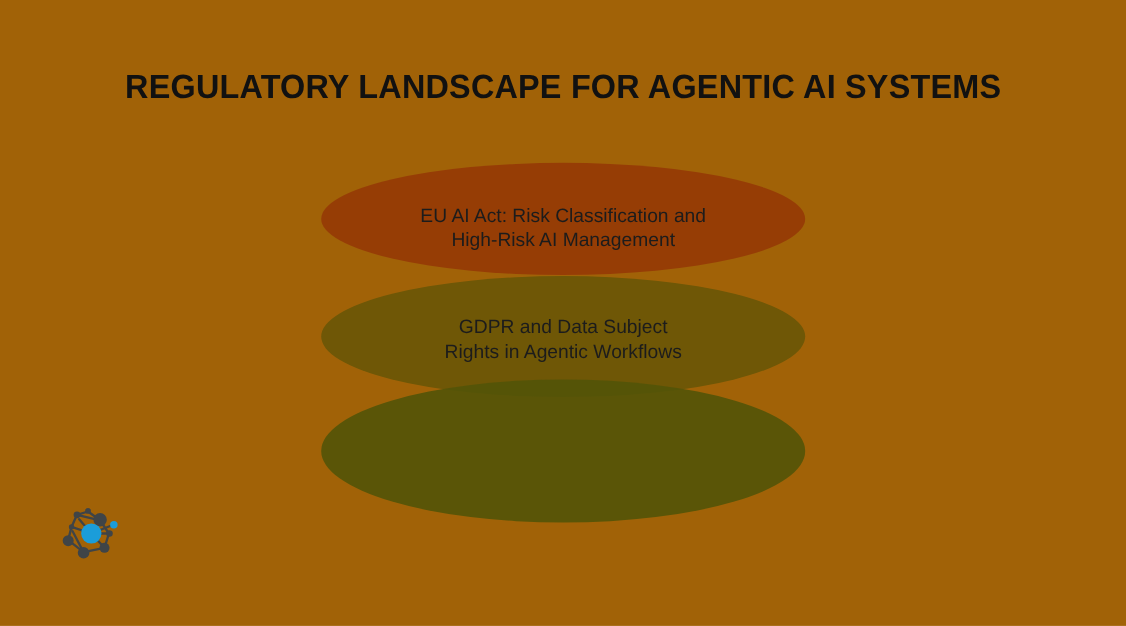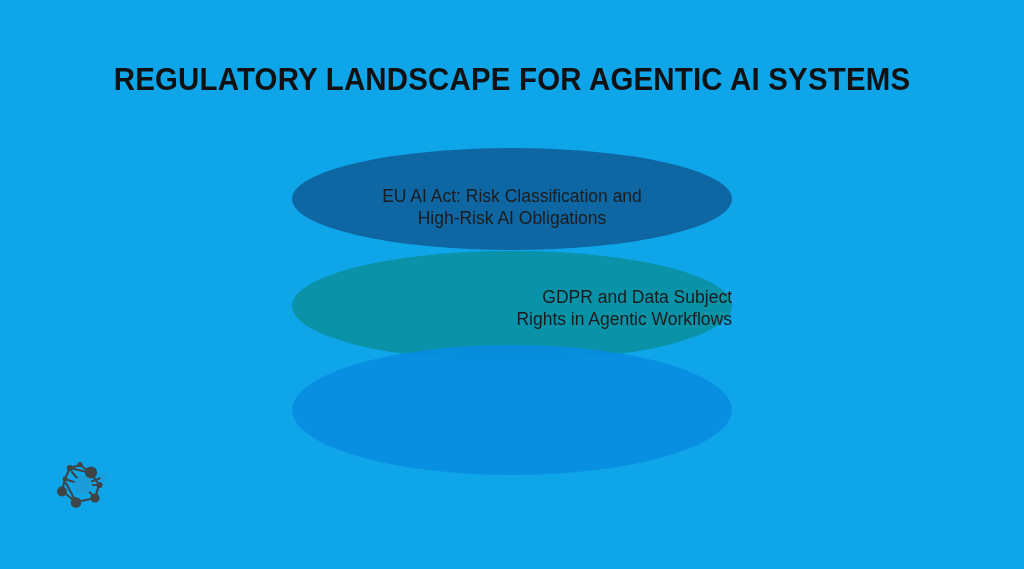--- a/index.html
+++ b/index.html
@@ -9,21 +9,21 @@
   body {
     width: 1024px;
     height: 569px;
     overflow: hidden;
     font-family: "DejaVu Sans", sans-serif;
   }
   #slide {
     position: relative;
     width: 1024px;
     height: 569px;
-    background: #0ea5e9;
+    background: #a16207;
     overflow: hidden;
   }
 
   
   #title {
     position: absolute;
     left: 0;
     top: 62px;
     width: 1024px;
     text-align: center;
@@ -57,21 +57,21 @@
     position: absolute;
     width: 440px;
     text-align: center;
     font-family: "Liberation Sans", sans-serif;
     font-size: 17.5px;
     line-height: 1.24;
     color: #1c1c1c;
     white-space: pre-line;
   }
   #label-0 { left: 292px; top: 186px; }
-  #label-1 { left: 292px; top: 287px; text-align: right; }
+  #label-1 { left: 292px; top: 287px; }
   #label-2 { left: 292px; top: 397px; }
 
   
   #logo {
     position: absolute;
     left: 50px;
     top: 452px;
     width: 68px;
     height: 68px;
   }
@@ -87,21 +87,21 @@
 
     <svg class="ellipse-svg" viewBox="0 0 1024 569" xmlns="http://www.w3.org/2000/svg">
       <g style="mix-blend-mode:multiply">
         <ellipse cx="512" cy="199" rx="220" ry="51" fill="#ed97ac" opacity="0.92"></ellipse>
         <ellipse cx="512" cy="306" rx="220" ry="55" fill="#a8deb2" opacity="0.92"></ellipse>
         <ellipse cx="512" cy="410" rx="220" ry="65" fill="#84daf7" opacity="0.92"></ellipse>
       </g>
     </svg>
 
     <div class="ellipse-label" id="label-0">EU AI Act: Risk Classification and
-High-Risk AI Obligations</div>
+High-Risk AI Management</div>
 
     <div class="ellipse-label" id="label-1">GDPR and Data Subject
 Rights in Agentic Workflows</div>
 
   </div>
 
   <div id="logo">
     <svg viewBox="0 0 68 68" xmlns="http://www.w3.org/2000/svg">
       <g stroke="#3f4447" stroke-width="2.1" fill="none" stroke-linecap="round">
         <path d="M20 16 L30 13"></path>

